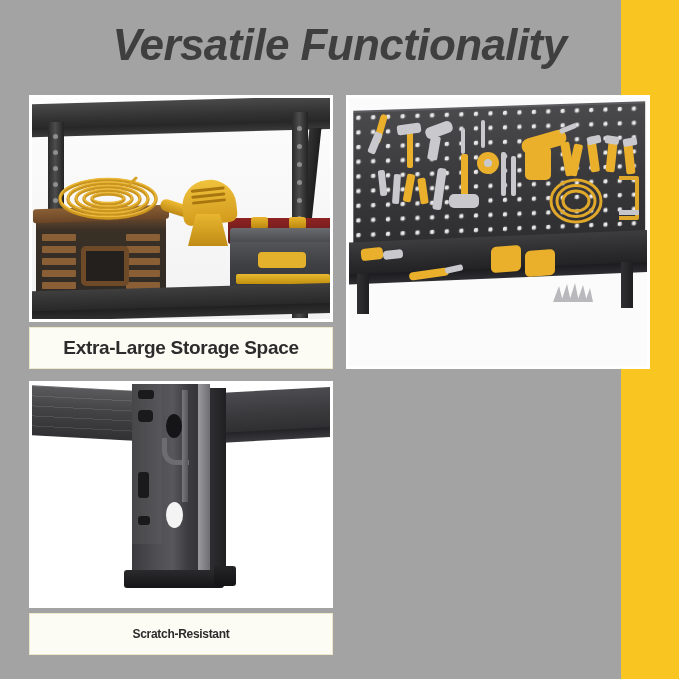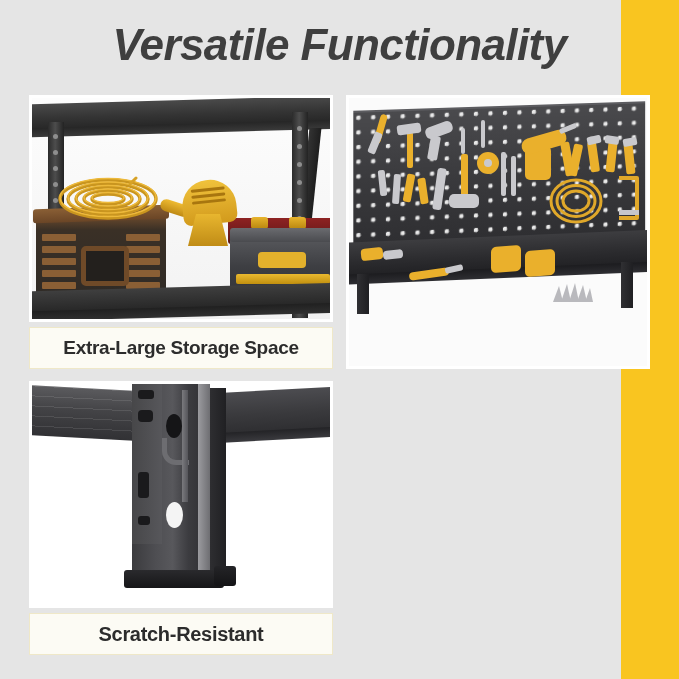--- a/index.html
+++ b/index.html
@@ -1,21 +1,21 @@
 <!DOCTYPE html>
 <html><head>
 <meta charset="utf-8">
 <style>
   html,body{margin:0;padding:0;}
   body{
     width:679px;height:679px;overflow:hidden;
     background:#F9C520;
     font-family:"Liberation Sans", sans-serif;
   }
-  .poster{position:relative;width:621px;height:679px;background:#e5e5e5;}
+  .poster{position:relative;width:621px;height:679px;background:#a3a3a3;}
 
   
   .title{
     position:absolute;left:0;top:19px;width:679px;
     text-align:center;
     font-size:44px;
     font-weight:bold;
     font-style:italic;
     color:#3F3F3F;
     letter-spacing:-0.6px;
@@ -41,21 +41,21 @@
     overflow:hidden;
   }
   .caption{
     flex:0 0 40px;
     background:#FCFBF4;
     border:1px solid #EFE8C8;
     display:flex;align-items:center;justify-content:center;
     font-size:19px;font-weight:bold;
     color:#2C2C2C;letter-spacing:-0.3px;white-space:nowrap;
   }
-  .cap-sm{font-size:20px;}
+  .cap-sm{font-size:12px;}
 
   .scene{position:absolute;inset:0;}
 
   
   .p1{background:linear-gradient(180deg,#fdfdfd 0%,#f2f2f2 100%);}
   .p1 .topshelf{
     position:absolute;left:-4px;top:2px;width:104%;height:26px;
     background:linear-gradient(180deg,#4a4a4a 0%,#343434 55%,#262626 100%);
     transform:skewY(-1.6deg);
   }

